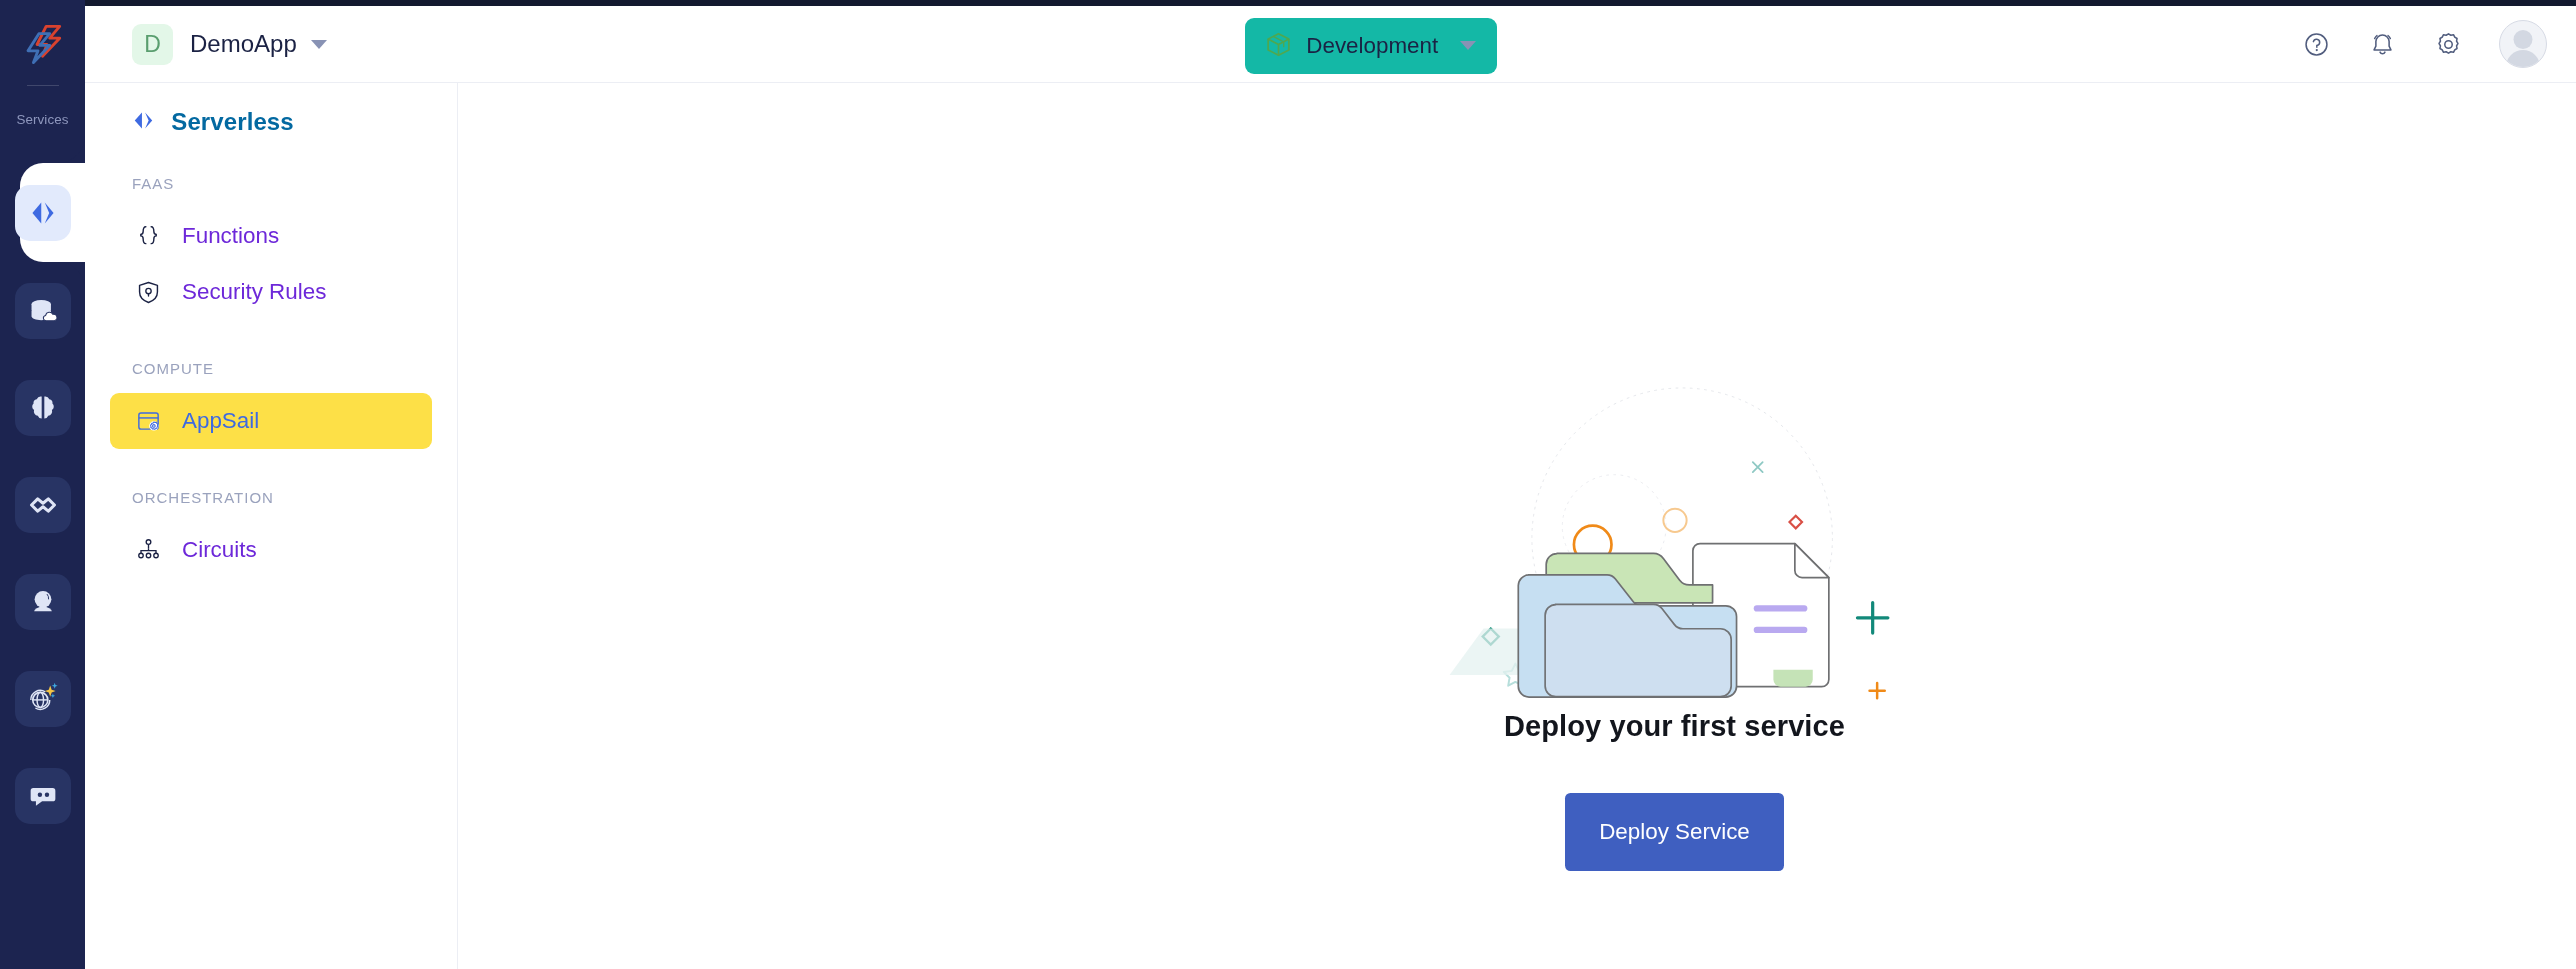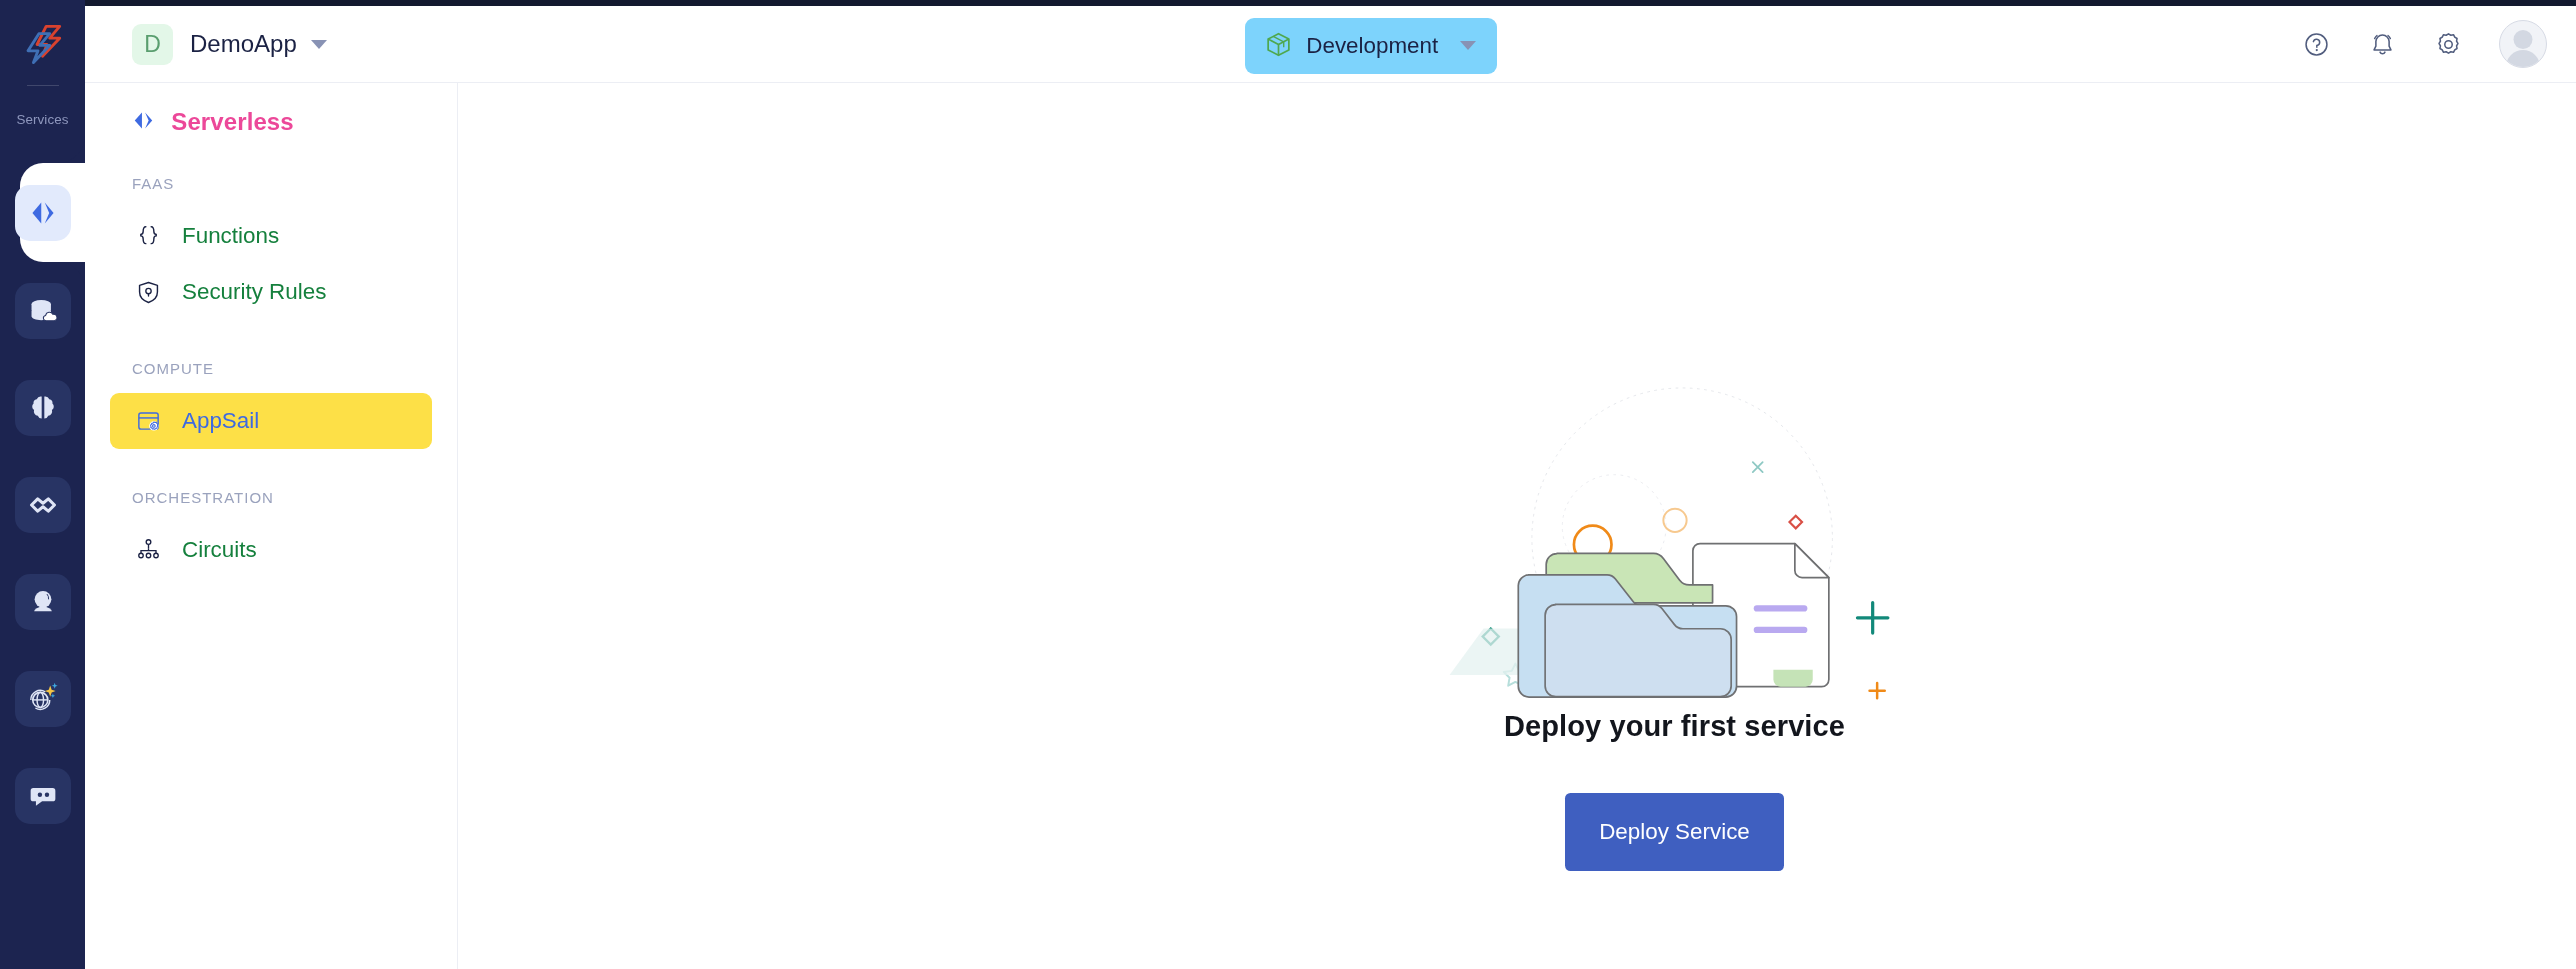--- a/index.html
+++ b/index.html
@@ -135,21 +135,21 @@
     border-left: 8px solid transparent;
     border-right: 8px solid transparent;
     border-top: 9px solid #8892b4;
   }
 
   .env-chip {
     position: absolute; left: 1160px; top: 11.6px;
     height: 56px;
     padding: 0 21.5px 0 20px;
     border-radius: 9px;
-    background: #7dd3fc;
+    background: #14b8a6;
     display: flex; align-items: center;
     cursor: pointer;
     justify-content: flex-end;
   }
   .env-chip .env-name {
     margin-left: 14.3px;
     font-size: 22.4px;
     color: #1b2244;
   }
   .env-chip .caret-down { margin-left: 21.5px; }
@@ -196,21 +196,21 @@
     border-right: 0.9px solid #eceef4;
     z-index: 2;
   }
   .sidebar-title {
     display: flex; align-items: center;
     margin: 24px 0 0 45px;
   }
   .sidebar-title .st-text {
     margin-left: 14.3px;
     font-size: 24px;
-    color: #ec4899;
+    color: #0369a1;
     font-weight: 600;
     letter-spacing: 0.1px;
     text-align: center;
   }
 
   .nav-group-label {
     margin: 0 0 0 47px;
     font-size: 15px;
     letter-spacing: 1px;
     color: #9aa2bd;
@@ -229,21 +229,21 @@
   }
   .nav-item .ni-icon {
     width: 36px;
     margin-left: 20px;
     display: flex; align-items: center; justify-content: center;
     flex: none;
   }
   .nav-item .ni-label {
     margin-left: 16px;
     font-size: 22.4px;
-    color: #15803d;
+    color: #6d28d9;
   }
   .nav-item.first-of-group { margin-top: 16px; }
   .nav-item.active { background: #fde047; }
   .nav-item.active .ni-label { color: #3e6ae1; }
 
   
   .main {
     position: absolute; top: 83px; left: 459px;
     width: 2431px; height: 886px;
     background: #ffffff;

